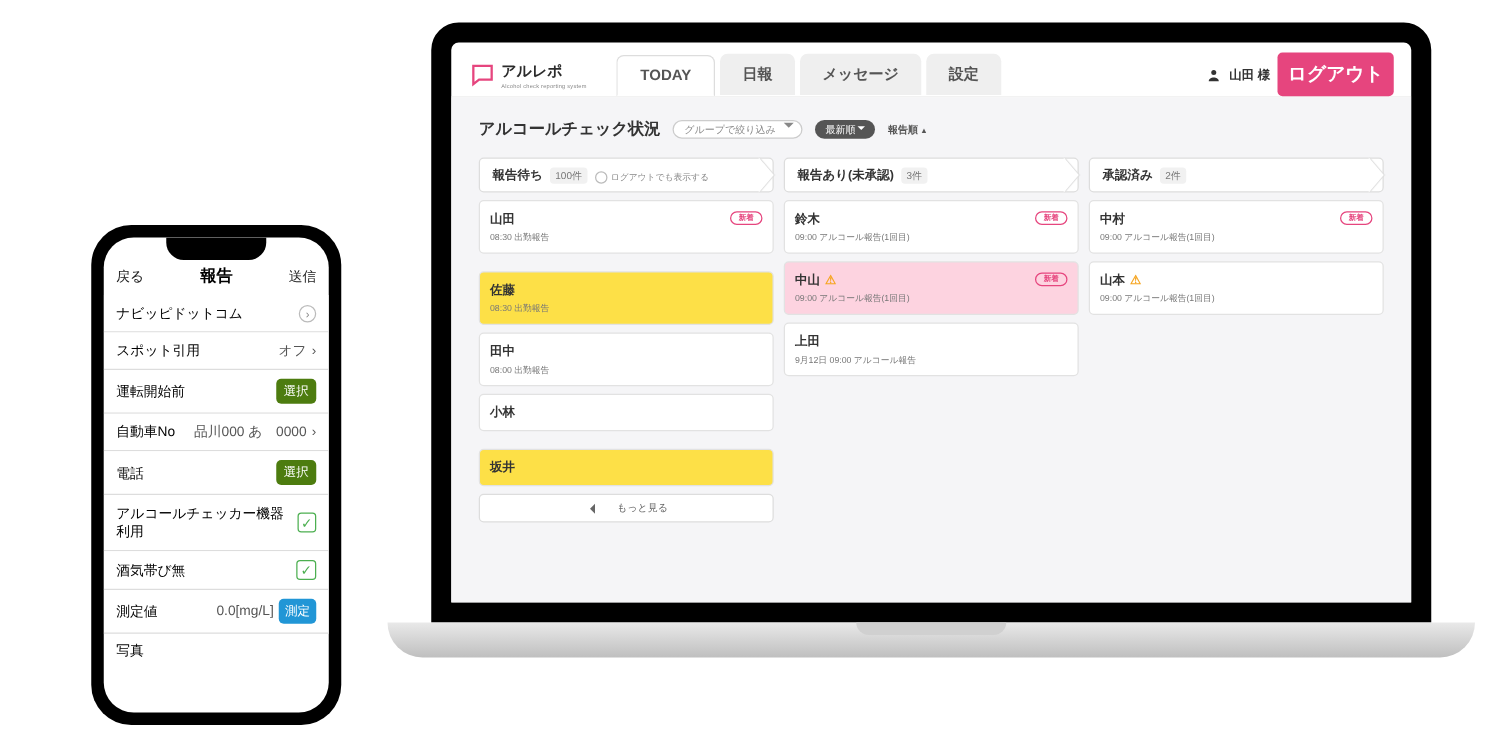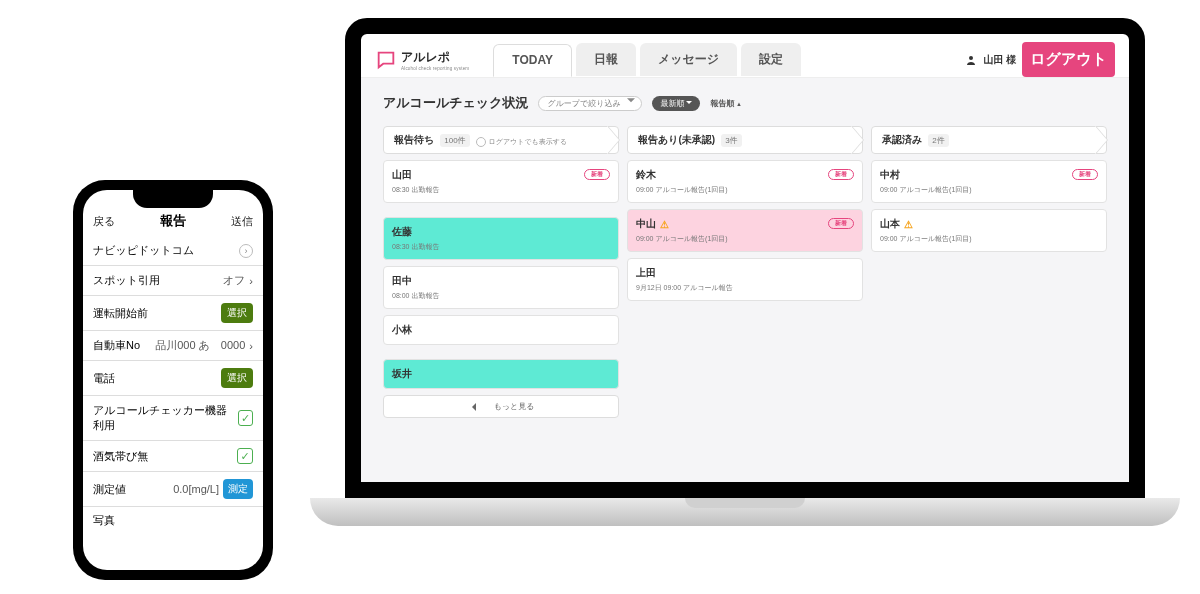--- a/index.html
+++ b/index.html
@@ -39,21 +39,21 @@
 
   .columns{display:flex;gap:8px;}
   .col{flex:1;min-width:0;}
   .col-head{background:#fff;border:1px solid #ddd;border-radius:4px;padding:6px 8px 6px 10px;font-weight:700;font-size:10px;position:relative;display:flex;align-items:flex-end;gap:6px;margin-bottom:6px;}
   .col-count{font-size:8px;font-weight:400;color:#777;background:#f1f1f1;border-radius:3px;padding:1px 4px;}
   .col-extra{font-size:7px;color:#888;font-weight:400;display:flex;align-items:center;gap:3px;}
   .col-extra::before{content:"";width:8px;height:8px;border:1px solid #bbb;border-radius:50%;display:inline-block;}
   .col-head::after{content:"";position:absolute;right:-1px;top:50%;transform:translateY(-50%);width:0;height:0;border-top:14px solid transparent;border-bottom:14px solid transparent;border-left:12px solid #fff;filter:drop-shadow(1px 0 0 #ddd);z-index:2;}
 
   .card{background:#fff;border:1px solid #e2e2e2;border-radius:4px;padding:7px 8px;margin-bottom:6px;position:relative;}
-  .card.grey{background:#5eead4;margin-top:14px;}
+  .card.grey{background:#fde047;margin-top:14px;}
   .card.pink{background:#fdd3e0;}
   .card-name{font-size:10px;font-weight:700;display:flex;align-items:center;gap:4px;}
   .card-sub{font-size:7px;color:#777;margin-top:3px;}
   .badge-new{position:absolute;right:8px;top:8px;border:1px solid #e6457e;color:#e6457e;font-size:6px;font-weight:700;padding:0 6px;border-radius:8px;}
   .warn{color:#f6a623;font-size:10px;}
 
   .more-btn{width:100%;background:#fff;border:1px solid #ddd;border-radius:4px;padding:5px;font-size:8px;color:#666;cursor:pointer;display:flex;align-items:center;justify-content:center;gap:18px;}
   .more-ico{border:4px solid transparent;border-right-color:#666;width:0;height:0;}
 
   

